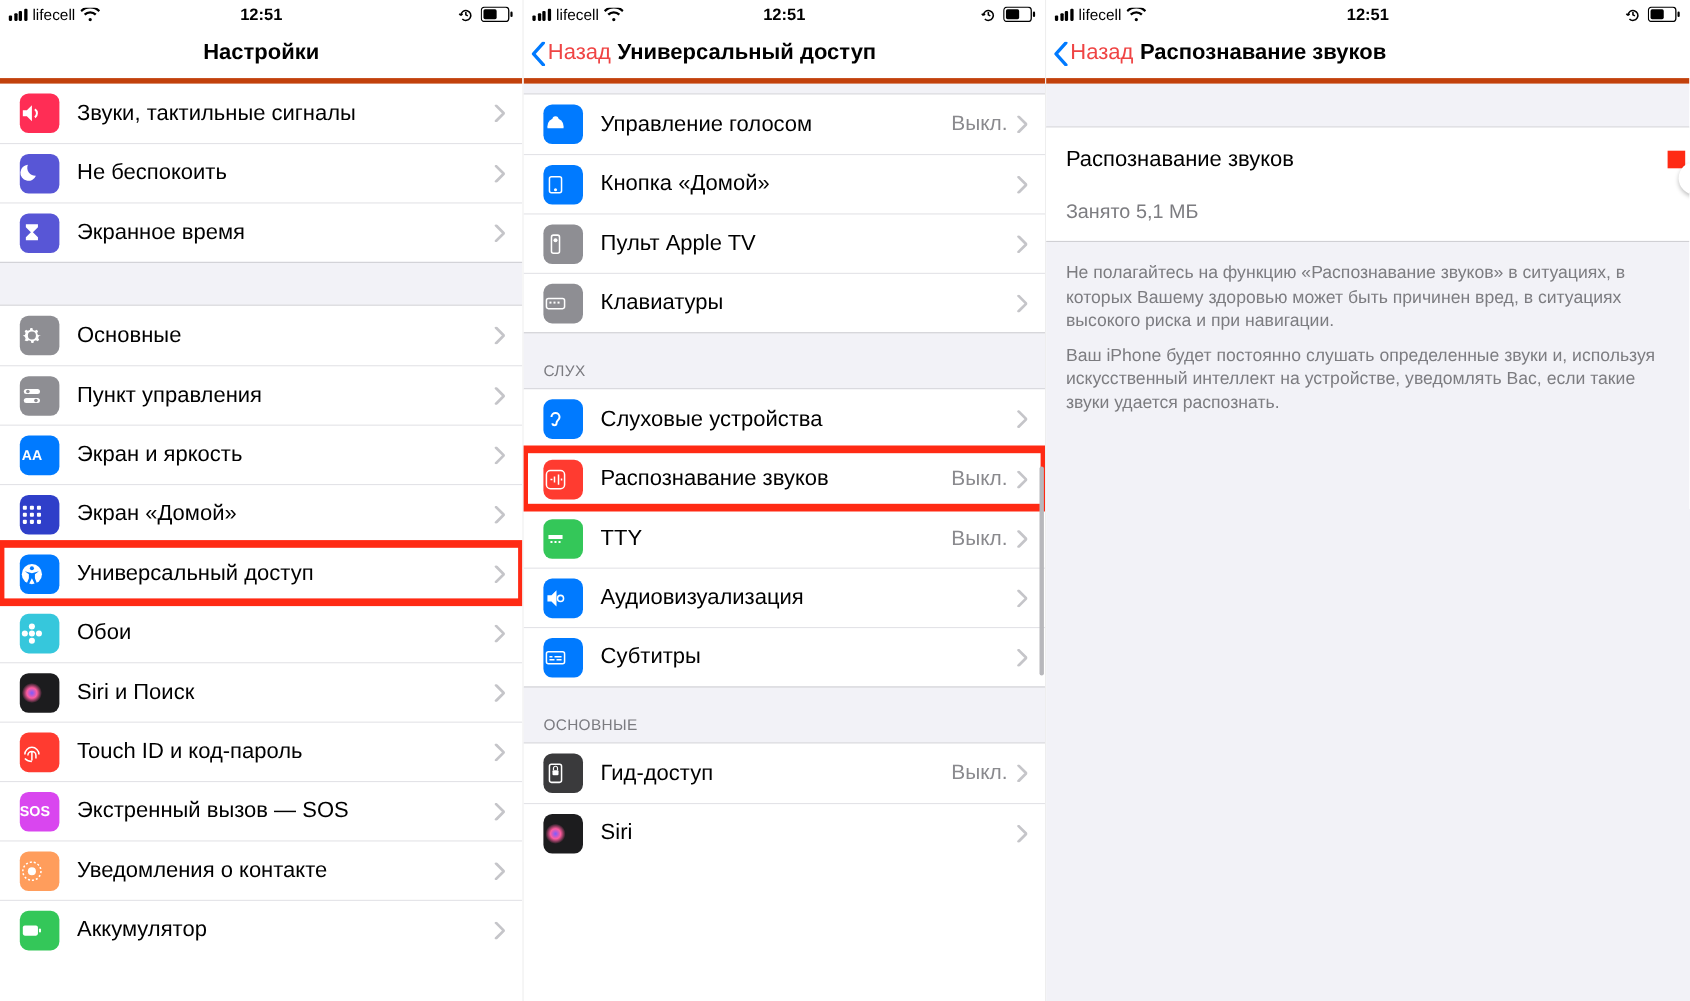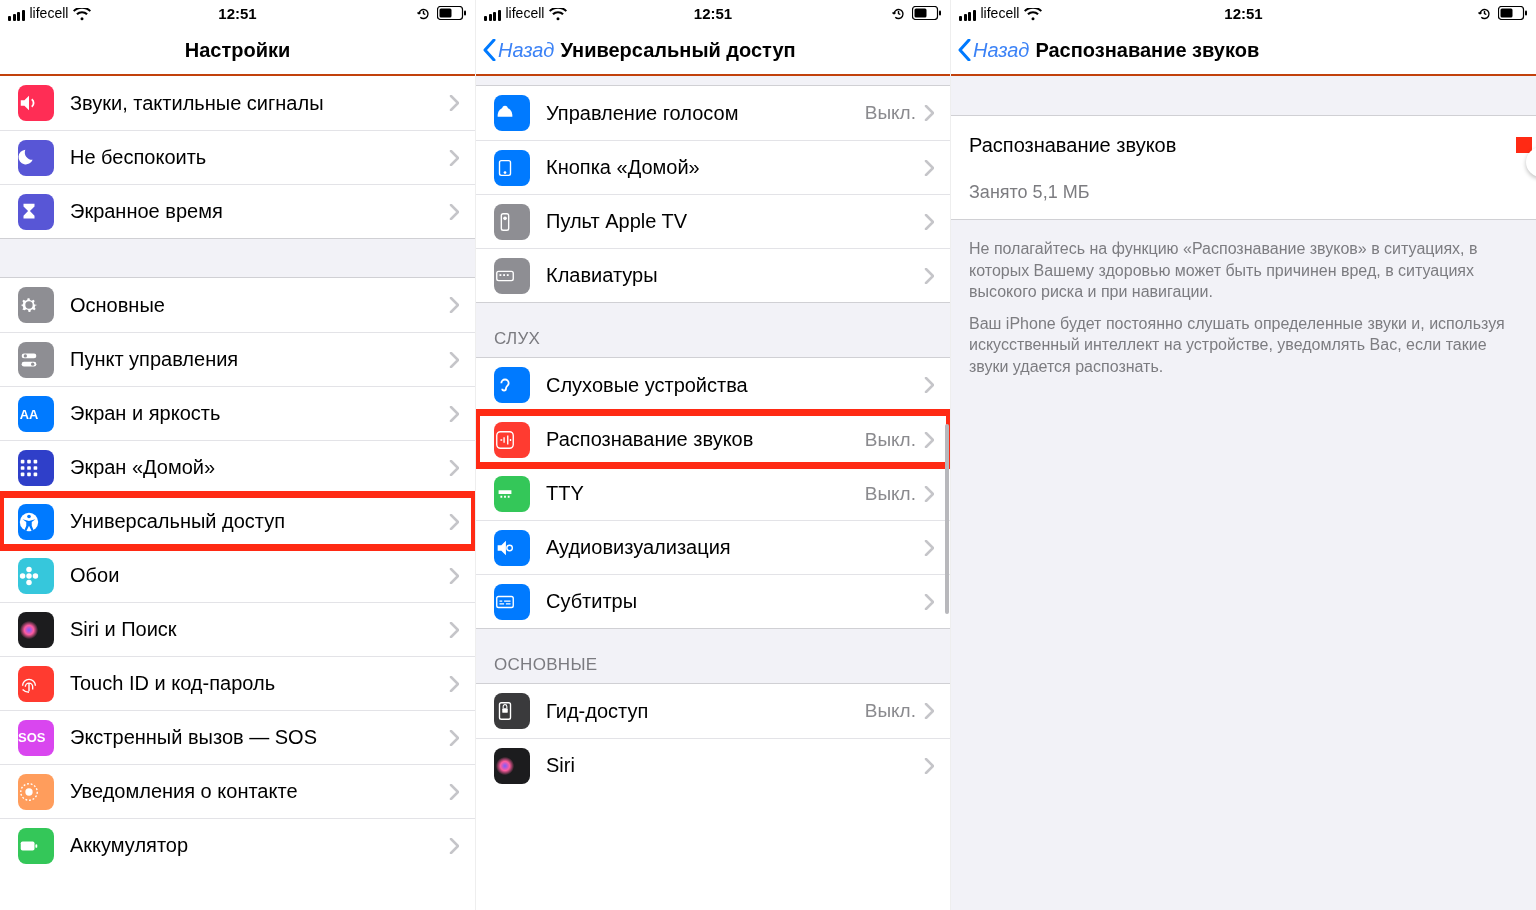--- a/index.html
+++ b/index.html
@@ -2,37 +2,37 @@
 <html><head>
 <meta charset="utf-8">
 <style>
   * { margin:0; padding:0; box-sizing:border-box; -webkit-font-smoothing:antialiased; }
   html,body { width:1536px; height:910px; font-family:-apple-system,"SF Pro Text","Helvetica Neue",Arial,sans-serif; background:#fff; overflow:hidden; }
   .screens { display:flex; width:1536px; height:910px; }
   .screen { position:relative; width:475px; height:910px; background:#fff; flex:none; overflow:hidden; }
   .screen + .screen { }
   
   .status { display:flex; align-items:center; height:26px; padding:0 8px; font-size:15px; font-weight:600; color:#000; }
-  .status .left { display:flex; align-items:flex-end; gap:5px; }
+  .status .left { display:flex; align-items:center; gap:5px; }
   .status .center { position:absolute; left:0; right:0; text-align:center; font-size:15px; font-weight:700; }
   .status .right { margin-left:auto; display:flex; align-items:center; gap:6px; }
   .carrier { font-size:14px; font-weight:400; }
   .bars { display:flex; align-items:flex-end; gap:1.5px; }
   .bars span { width:3px; background:#000; border-radius:1px; }
   .bars span:nth-child(1){height:5px}.bars span:nth-child(2){height:7px}.bars span:nth-child(3){height:9px}.bars span:nth-child(4){height:11px}
   
-  .nav { position:relative; height:50px; border-bottom:2px solid #c2410c; display:flex; align-items:center; }
-  .nav .back { display:flex; align-items:center; color:#3b82f6; font-size:20px; padding-left:6px; cursor:pointer;font-style:italic; }
+  .nav { position:relative; height:50px; border-bottom:5px solid #c2410c; display:flex; align-items:center; }
+  .nav .back { display:flex; align-items:center; color:#ef4444; font-size:20px; padding-left:6px; cursor:pointer; }
   .nav .back svg { margin-right:2px; }
   .nav .title-c { position:absolute; left:0; right:0; text-align:center; font-size:20px; font-weight:700; pointer-events:none; }
   .nav .title-l { font-size:20px; font-weight:700; margin-left:6px; }
   
   .group-gap { height:40px; background:#f2f2f7; border-top:1px solid #d0d0d4; border-bottom:1px solid #d0d0d4; }
   .group-gap.first { border-top:none; }
-  .group-header { background:#f2f2f7; border-top:1px solid #d0d0d4; border-bottom:1px solid #d0d0d4; padding:26px 18px 8px; color:#7b7b80; font-size:17px; letter-spacing:0.3px; }
+  .group-header { background:#f2f2f7; border-top:1px solid #d0d0d4; border-bottom:1px solid #d0d0d4; padding:26px 18px 8px; color:#7b7b80; font-size:14px; letter-spacing:0.3px; }
   .row { display:flex; align-items:center; min-height:54px; padding:4px 16px 4px 18px; background:#fff; cursor:pointer; }
   .row + .row { border-top:1px solid #e3e3e7; }
   .row .ico { width:36px; height:36px; border-radius:8px; display:flex; align-items:center; margin-right:16px; flex:none; }
   .row .ico svg { width:22px; height:22px; fill:#fff; }
   .row .lbl { font-size:20px; color:#000; flex:1; }
   .row .val { font-size:19px; color:#8a8a8e; margin-right:8px;margin-left:21px; }
   .row .chev { color:#c5c5c9; flex:none; }
   
   .hl { outline:7px solid #ff2a14; outline-offset:-4px; }
   

